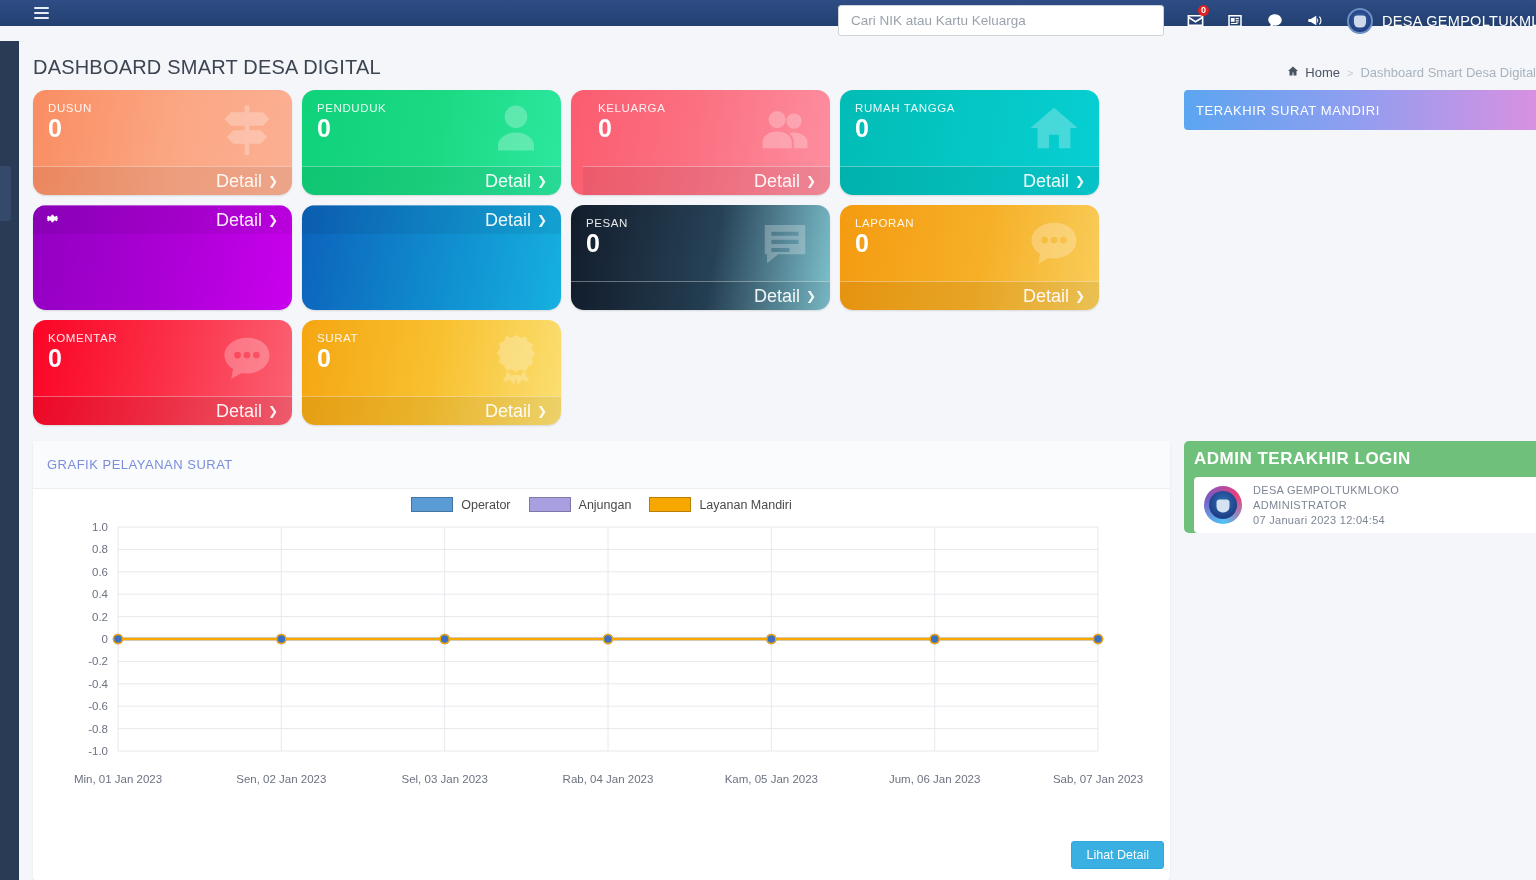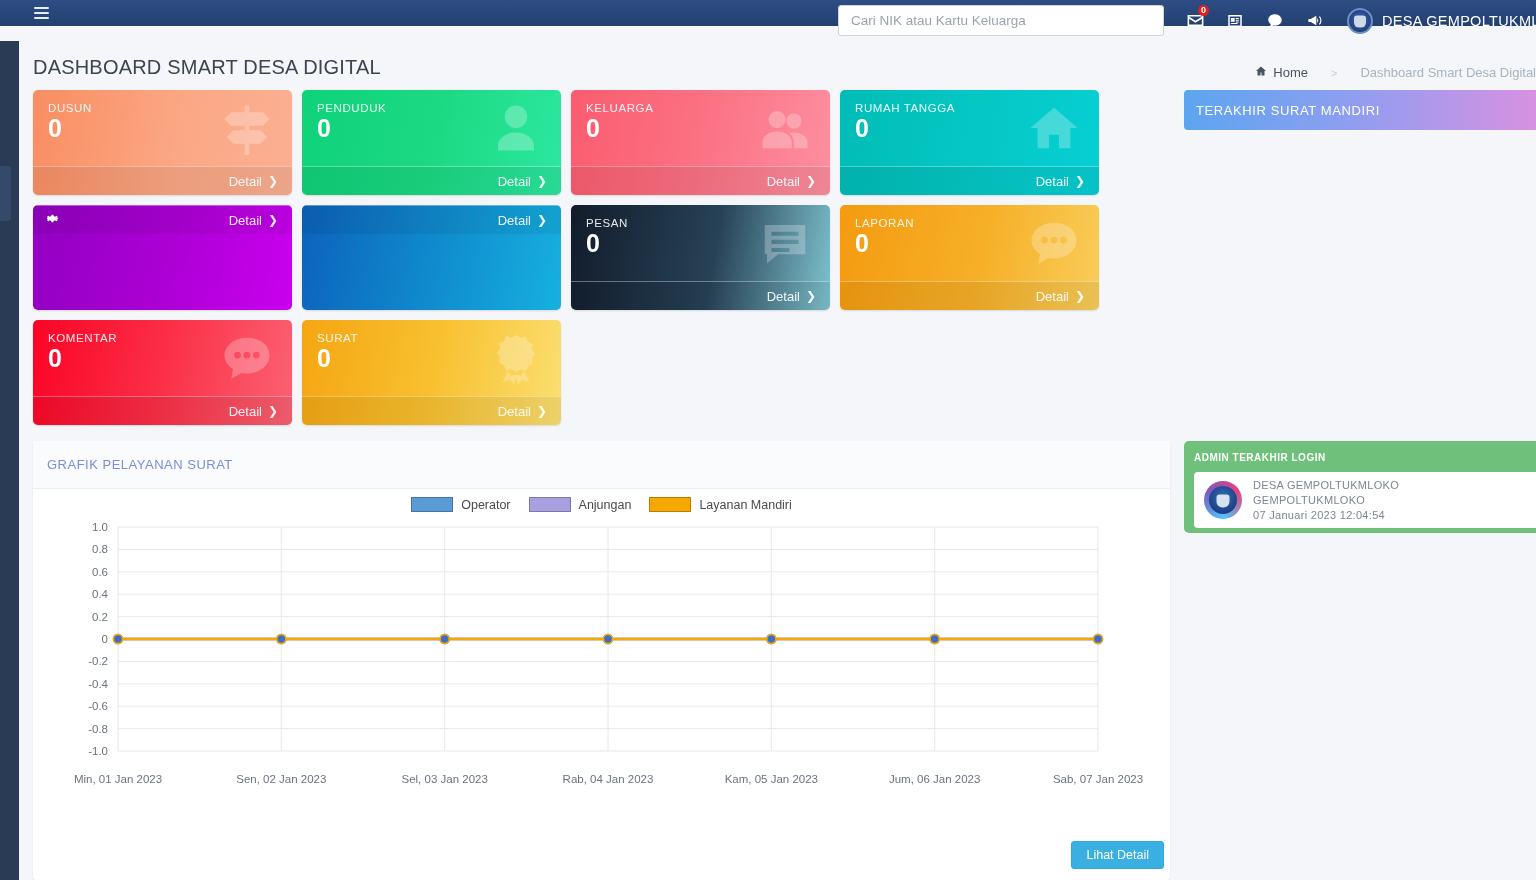--- a/index.html
+++ b/index.html
@@ -71,56 +71,56 @@
 
   
   .content { position: absolute; left: 19px; top: 41px; width: 1517px; height: 839px; }
 
   .page-title {
     position: absolute; left: 14px; top: 15px;
     font-size: 20px; color: #3d4552; letter-spacing: .2px; font-weight: normal;
   }
   .breadcrumb {
     position: absolute; right: 0; top: 24px; display: flex; align-items: center;
-    gap: 23px; font-size: 13px; color: #a9b3bf; white-space: nowrap;
+    gap: 7px; font-size: 13px; color: #a9b3bf; white-space: nowrap;
   }
   .breadcrumb .home-link { color: #4a5362; display: flex; align-items: center; gap: 6px; cursor: pointer; }
   .breadcrumb .sep { color: #c3cad3; font-size: 11px; }
 
   
   .cards { position: absolute; left: 14px; top: 49px; width: 1137px; }
   .card-row { display: flex; gap: 10px; margin-bottom: 10px; }
   .stat-card {
-    width: 259px; border-radius: 5px; overflow: hidden; position: relative;
+    width: 259px; border-radius: 13px; overflow: hidden; position: relative;
     box-shadow: 0 1px 2px rgba(0,0,0,.12);
   }
   .stat-body { height: 76px; padding: 12px 15px 0 15px; position: relative; }
   .stat-label {
     font-size: 11.5px; color: rgba(255,255,255,.9); letter-spacing: .6px;
     text-transform: uppercase;
   }
   .stat-value { font-size: 25px; color: #fff; font-weight: bold; margin-top: 1px; line-height: 1.1; }
   .stat-bigicon {
     position: absolute; right: 14px; top: 8px; width: 62px; height: 60px;
     opacity: .26; display: flex; align-items: center; justify-content: center;
   }
   .stat-bigicon svg { fill: #ffffff; width: 54px; height: 54px; }
   .stat-foot {
     height: 29px; display: flex; align-items: center; justify-content: flex-end;
     padding: 0 14px; border-top: 1px solid rgba(255,255,255,.35);
     background: rgba(0,0,0,.06); cursor: pointer; position: relative;
   }
-  .stat-foot .detail-text { color: rgba(255,255,255,.92); font-size: 13px; margin-right: 6px; }
+  .stat-foot .detail-text { color: rgba(255,255,255,.92); font-size: 18px; margin-right: 6px; }
   .stat-foot .chev { color: rgba(255,255,255,.92); font-size: 12px; }
   .foot-gear { position: absolute; left: 14px; top: 50%; transform: translateY(-50%); cursor: pointer; }
   .foot-gear svg { fill: #fff; width: 13px; height: 13px; }
 
   .c-dusun   { background: linear-gradient(100deg,#f98d62 0%,#fba784 55%,#fbb093 100%); }
   .c-penduduk{ background: linear-gradient(100deg,#0fd27a 0%,#1bd982 50%,#2ce8a0 100%); }
-  .c-keluarga{ background: linear-gradient(100deg,#fb5c6f 0%,#fb7283 50%,#fd8fa0 100%); }
+  .c-keluarga{ background: linear-gradient(100deg,#fb5c6f 0%,#fb7283 50%,#fd8fa0 100%); padding-left: 12px; }
   .c-rt      { background: linear-gradient(100deg,#01bcb6 0%,#05c7c4 50%,#07cfd4 100%); }
   .c-bpnt    { background: linear-gradient(100deg,#9200c2 0%,#ab00d4 50%,#c900ee 100%); }
   .c-kelompok{ background: linear-gradient(100deg,#0c62bb 0%,#108ecf 55%,#16b0e0 100%); }
   .c-pesan   { background: linear-gradient(100deg,#121c2b 0%,#274257 55%,#7fc3cf 100%); }
   .c-laporan { background: linear-gradient(100deg,#f49b10 0%,#f6b028 55%,#f9cd5a 100%); }
   .c-komentar{ background: linear-gradient(100deg,#fb0426 0%,#fb2f46 50%,#fb6274 100%); }
   .c-surat   { background: linear-gradient(100deg,#f5a612 0%,#f8c02f 50%,#fbdf72 100%); }
 
   
   .chart-panel {
@@ -157,21 +157,21 @@
     position: absolute; left: 1165px; top: 49px; width: 372px; height: 40px;
     background: linear-gradient(90deg,#5ca5f0 0%,#8f9ef0 45%,#e08fe0 100%);
     border-radius: 4px; display: flex; align-items: center; padding: 0 12px;
   }
   .widget-mandiri .wtitle { color: #fff; font-size: 13px; letter-spacing: .6px; }
 
   .widget-admin {
     position: absolute; left: 1165px; top: 400px; width: 372px; height: 92px;
     background: #6fc07a; border-radius: 5px; padding: 8px 10px;
   }
-  .widget-admin .wtitle { color: #fff; font-size: 10px; letter-spacing: .5px; font-weight: bold; }
+  .widget-admin .wtitle { color: #fff; font-size: 17px; letter-spacing: .5px; font-weight: bold; }
   .admin-card {
     margin-top: 8px; background: #fff; border-radius: 4px; height: 56px;
     display: flex; align-items: center; gap: 11px; padding: 0 10px;
   }
   .admin-avatar {
     width: 38px; height: 38px; border-radius: 50%; flex: 0 0 38px;
     background: conic-gradient(from 180deg, #4fc3f7, #7e57c2, #ec407a, #4fc3f7);
     display: flex; align-items: center; justify-content: center;
   }
   .admin-avatar-inner {
@@ -485,19 +485,19 @@
   </div>
 
   <div class="widget-admin">
     <span class="wtitle">ADMIN TERAKHIR LOGIN</span>
     <div class="admin-card">
       <div class="admin-avatar">
         <div class="admin-avatar-inner"></div>
       </div>
       <div class="admin-lines">
         <div>DESA GEMPOLTUKMLOKO</div>
-        <div>GEMPOLTUKMLOKO</div>
+        <div>ADMINISTRATOR</div>
         <div>07 Januari 2023 12:04:54</div>
       </div>
     </div>
   </div>
 
 </div>
 
 </body></html>

